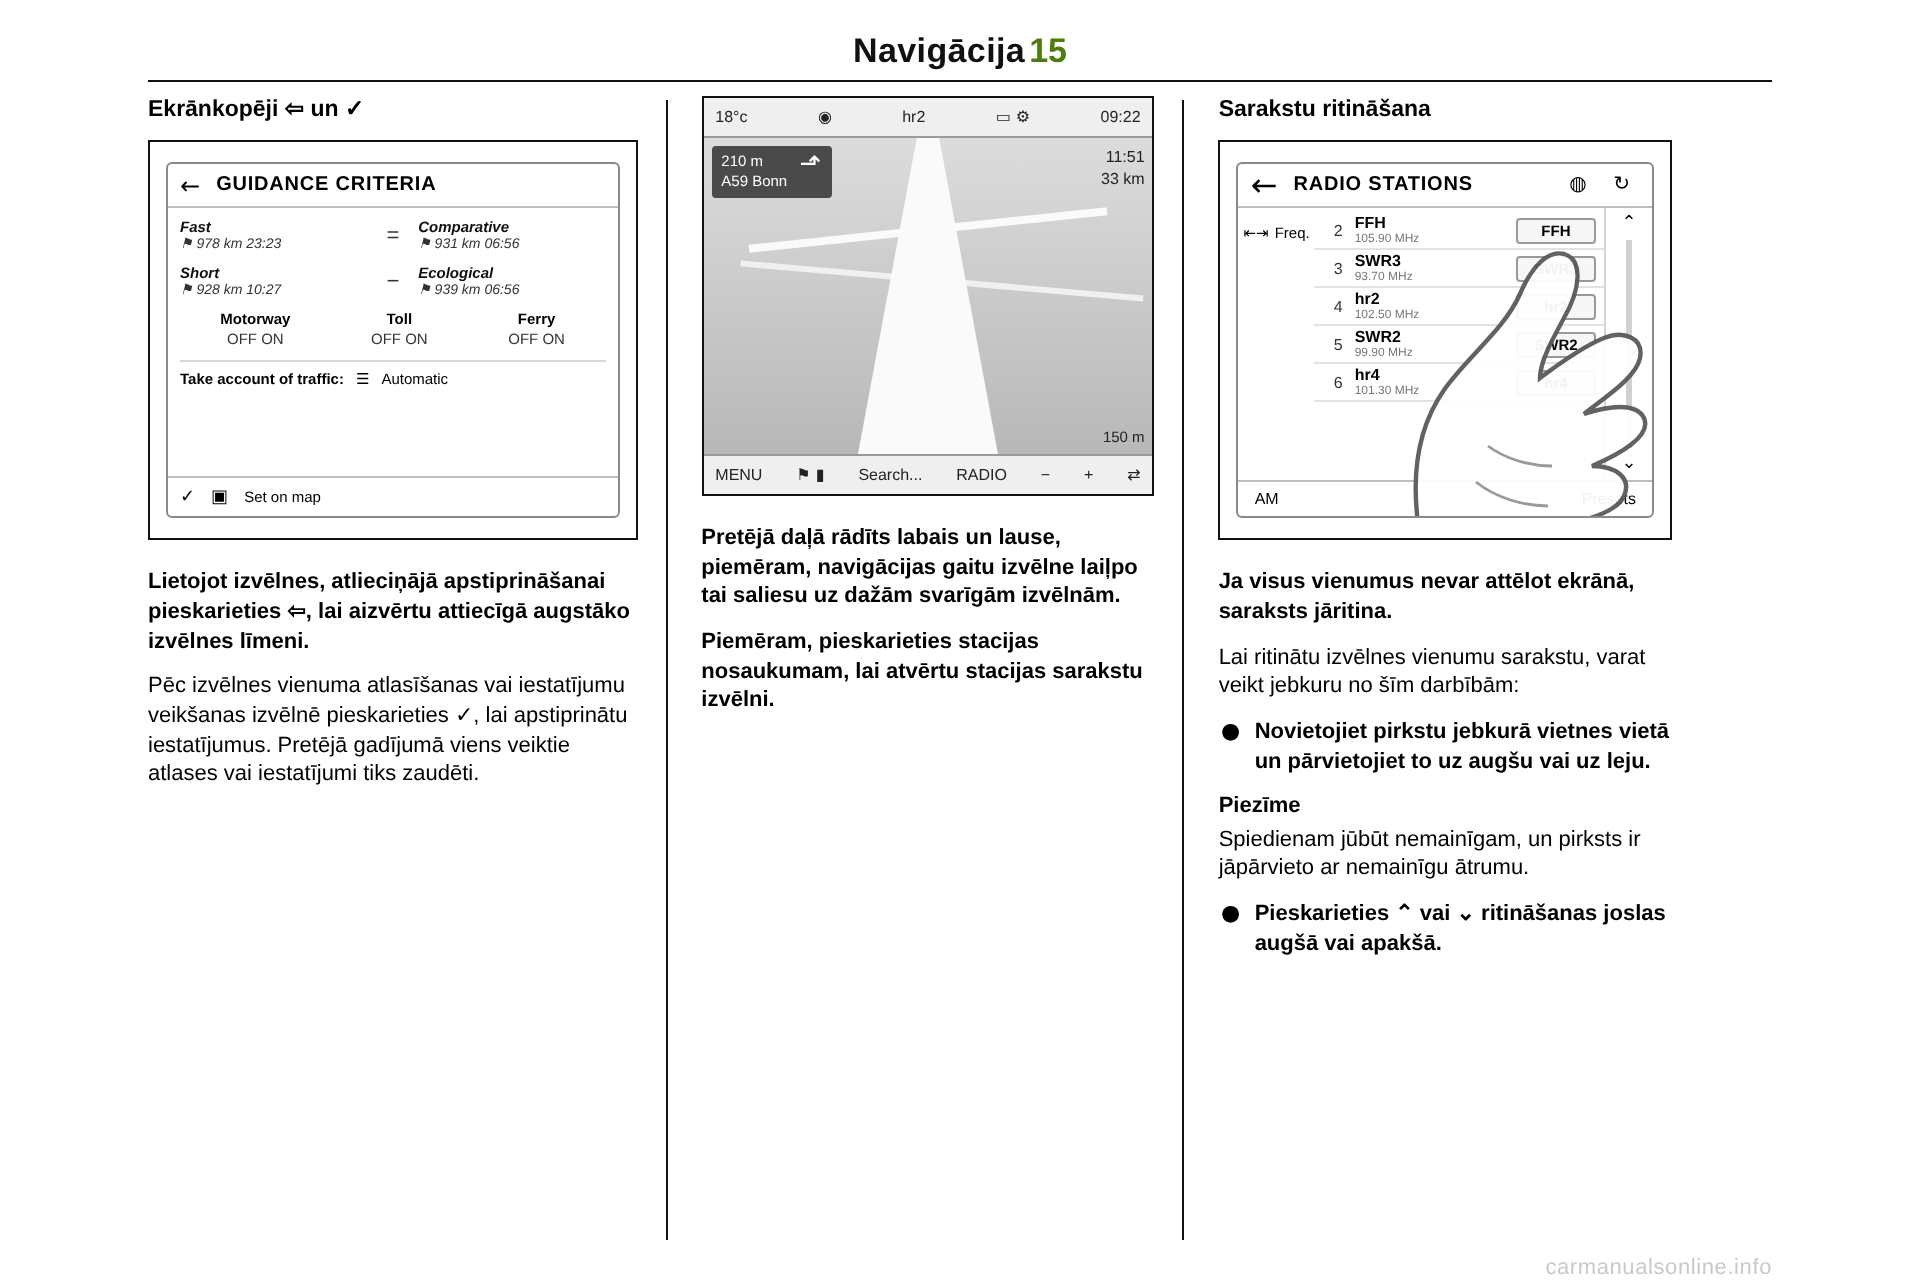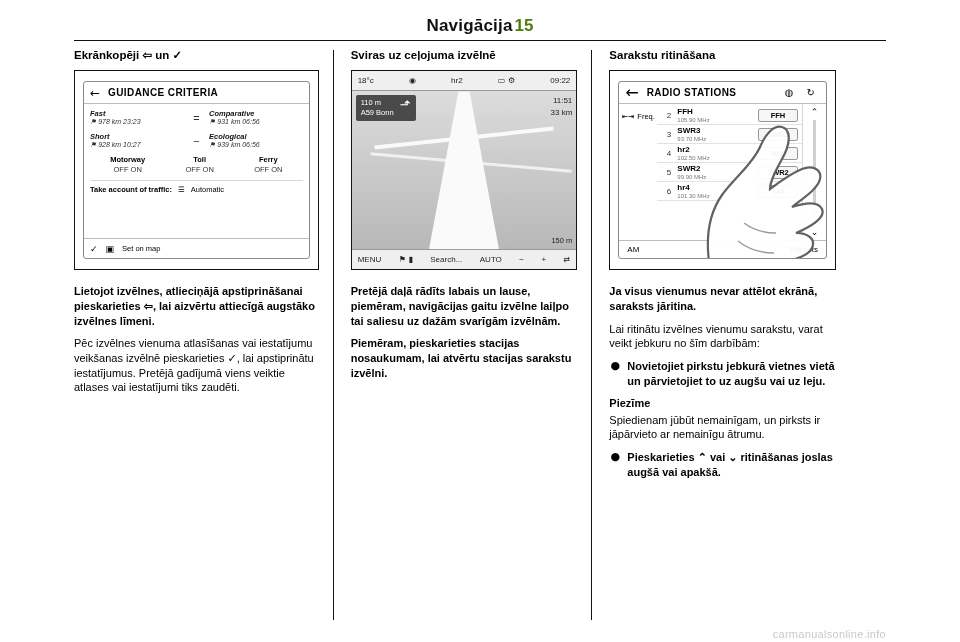--- a/index.html
+++ b/index.html
@@ -284,50 +284,49 @@
           </div>
         </div>
       </div>
 
       <p class="bold">Lietojot izvēlnes, atlieciņājā apstiprināšanai pieskarieties ⇦, lai aizvērtu attiecīgā augstāko izvēlnes līmeni.</p>
       <p>Pēc izvēlnes vienuma atlasīšanas vai iestatījumu veikšanas izvēlnē pieskarieties ✓, lai apstiprinātu iestatījumus. Pretējā gadījumā viens veiktie atlases vai iestatījumi tiks zaudēti.</p>
     </div>
 
     <div class="col">
       <div class="divider"></div>
-      <h2>Sviras uz ceļojuma izvēlnē</h2>
 
       <div class="shot fig2">
         <div class="topbar">
           <span>18°c</span>
           <span class="sym">◉</span>
           <span>hr2</span>
           <span class="sym">▭ ⚙</span>
           <span>09:22</span>
         </div>
         <div class="map">
           <div class="road2"></div>
           <div class="road3"></div>
           <div class="road"></div>
         </div>
         <div class="guid">
           <span class="arrow sym">⬏</span>
-          <div>110 m</div>
+          <div>210 m</div>
           <div>A59 Bonn</div>
         </div>
         <div class="eta">
           <div>11:51</div>
           <div>33 km</div>
         </div>
         <div class="dist">150 m</div>
         <div class="botbar">
           <span>MENU</span>
           <span class="sym">⚑ ▮</span>
           <span>Search...</span>
-          <span>AUTO</span>
+          <span>RADIO</span>
           <span>−</span>
           <span>+</span>
           <span class="sym">⇄</span>
         </div>
       </div>
 
       <p class="bold">Pretējā daļā rādīts labais un lause, piemēram, navigācijas gaitu izvēlne laiļpo tai saliesu uz dažām svarīgām izvēlnām.</p>
       <p class="bold">Piemēram, pieskarieties stacijas nosaukumam, lai atvērtu stacijas sarakstu izvēlni.</p>
     </div>
 

